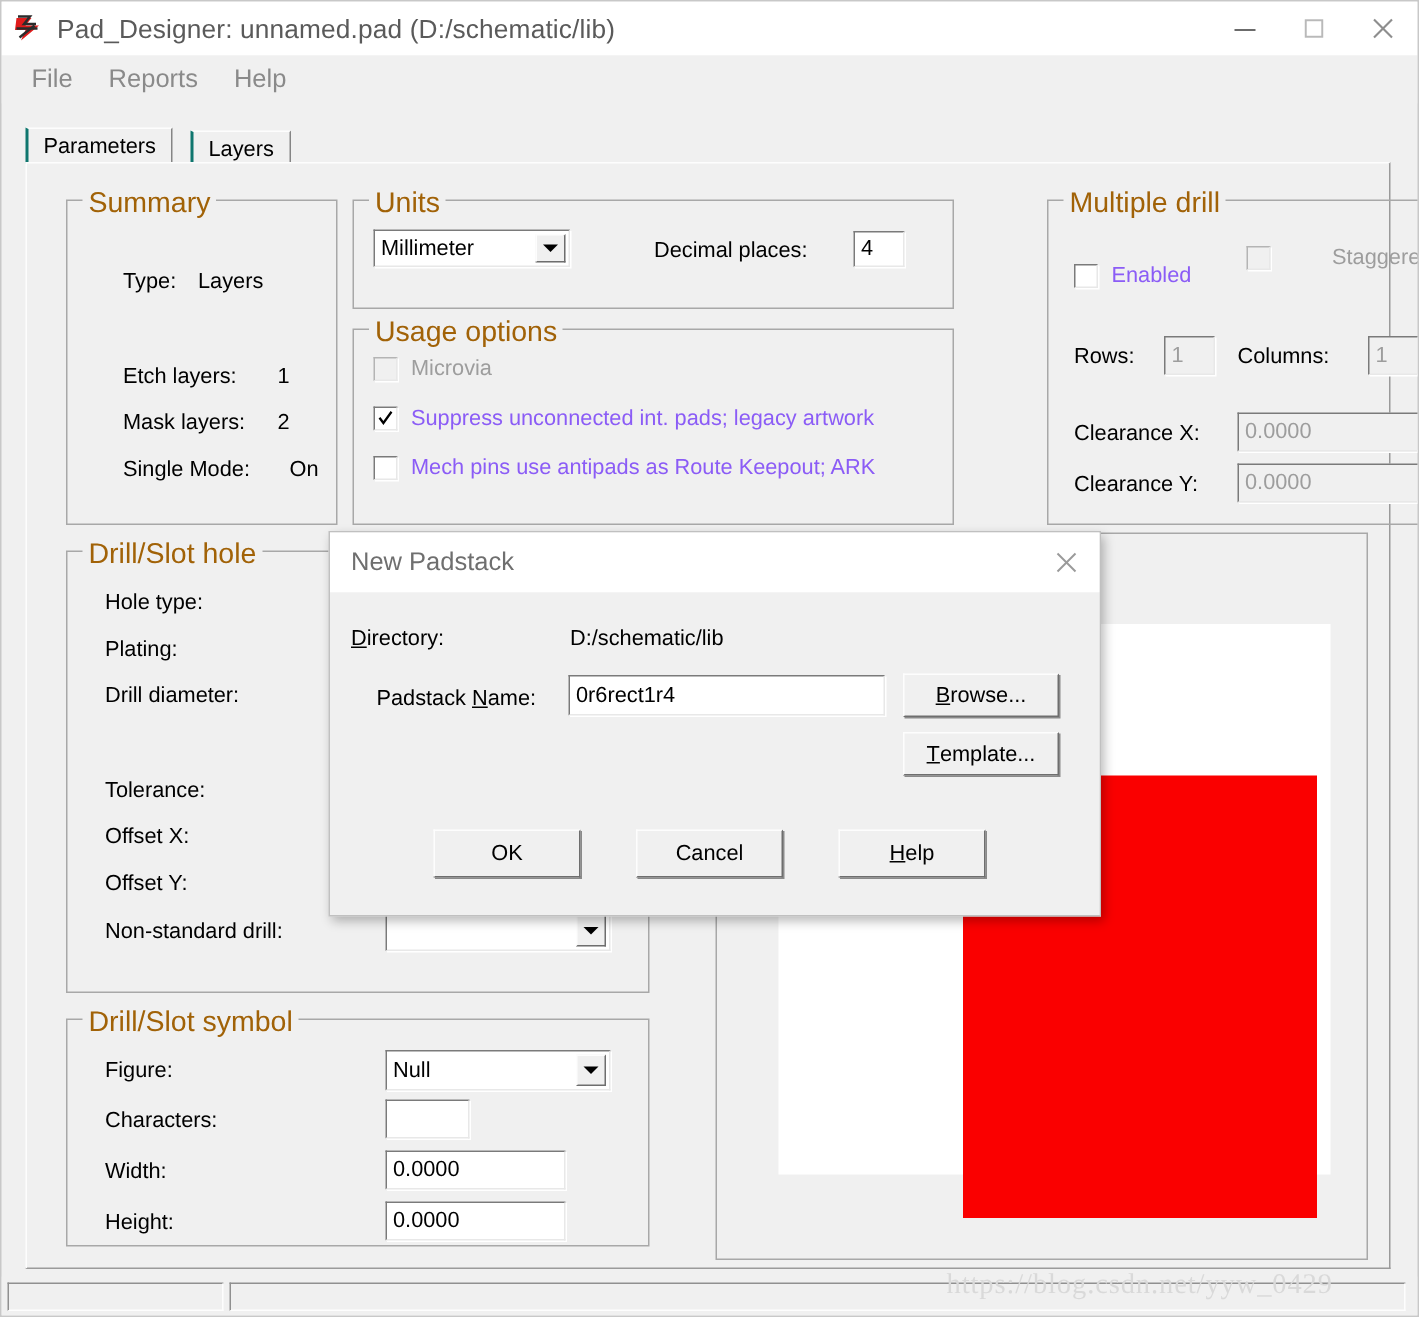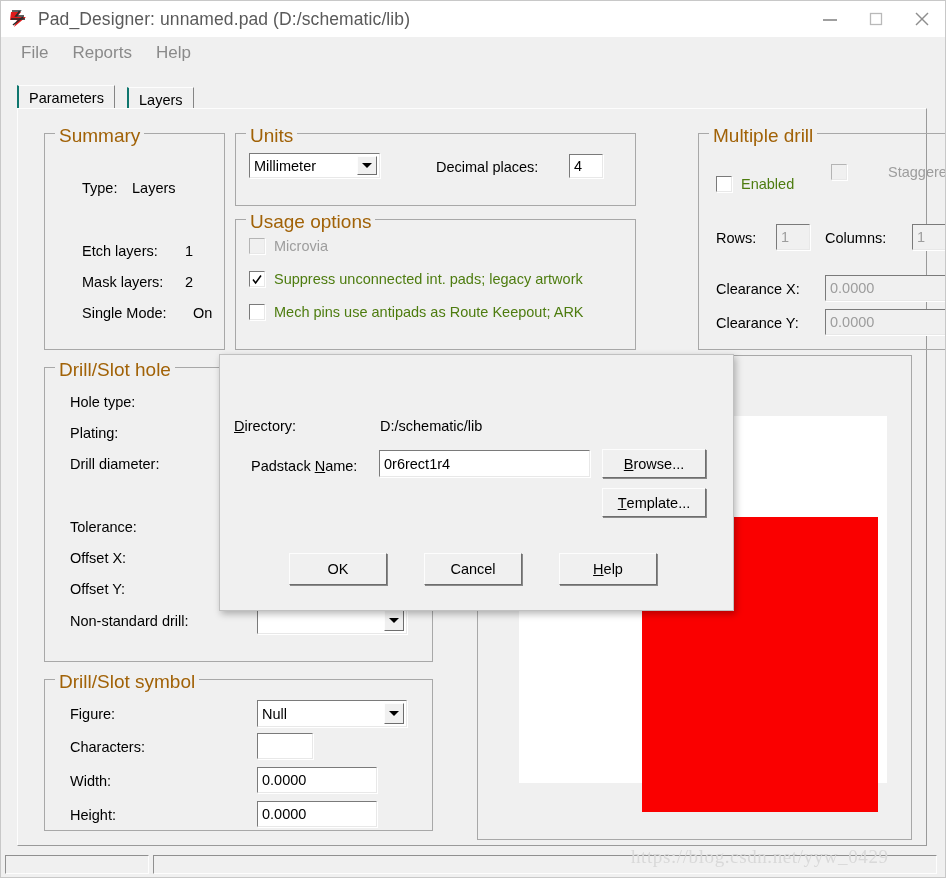--- a/index.html
+++ b/index.html
@@ -181,21 +181,21 @@
     border-bottom: 1px solid #e8e8e8;
     box-shadow: 1px 1px 0 0 #ffffff;
     position: relative; flex: none;
   }
   .chkbox.dis { background:#f0f0f0; border-top-color:#b4b4b4; border-left-color:#b4b4b4;}
   .chkbox .mark {
     position: absolute; left: 2px; top: 0px;
     width: 10px; height: 12px;
   }
   .chk .ctxt {
-    margin-left: 9px; font-size: 14.5px; color:#4d7c0f; white-space: nowrap;
+    margin-left: 9px; font-size: 14.5px; color:#8b5cf6; white-space: nowrap;
   }
   .chk .ctxt.dis { color:#9d9d9d; }
 
   
   #preview-panel {
     position: absolute;
     left: 459px; top: 246px;
     width: 435px; height: 485px;
     border: 1px solid #a8a8a8;
     background: #f0f0f0;
@@ -477,20 +477,29 @@
     </div>
 
   </div>
 
   <div class="statusbar">
     <div class="status-pane p1"></div>
     <div class="status-pane p2"></div>
   </div>
 
   <div id="dialog">
+    <div class="dlg-title">
+      <div class="dlg-title-text">New Padstack</div>
+      <div class="dlg-close">
+        <svg width="22" height="22" viewBox="0 0 22 22">
+            <line x1="5" y1="5" x2="17" y2="17" stroke="#9a9a9a" stroke-width="1.3"></line>
+            <line x1="17" y1="5" x2="5" y2="17" stroke="#9a9a9a" stroke-width="1.3"></line>
+          </svg>
+      </div>
+    </div>
     <div class="dlg-body">
       <span class="dlg-lbl" style="left:14px; top:23px;"><span class="ul">D</span><span>irectory:</span></span>
       <span class="dlg-lbl" style="left:160px; top:23px;">D:/schematic/lib</span>
 
       <span class="dlg-lbl" style="left:31px; top:63px;">Padstack <span class="ul">N</span>ame:</span>
       <div class="sunken" style="left:159px; top:55px; width:211px; height:27px;">
         <span class="field-text">0r6rect1r4</span>
       </div>
 
       <div class="btn" style="left:382px; top:54px; width:104px; height:29px;"><span class="ul">B</span>rowse...</div>

